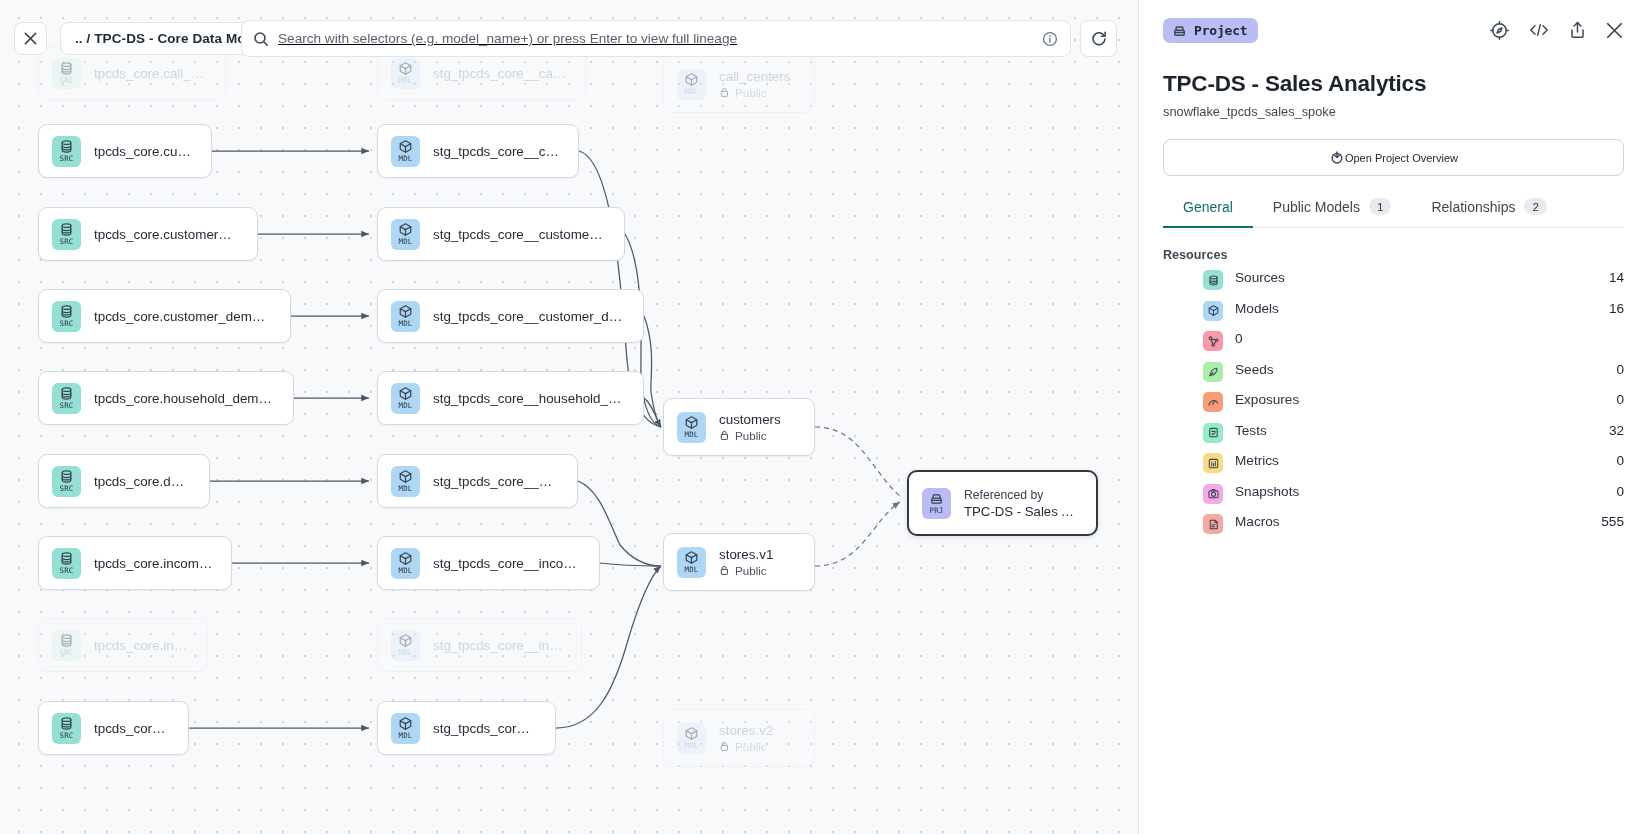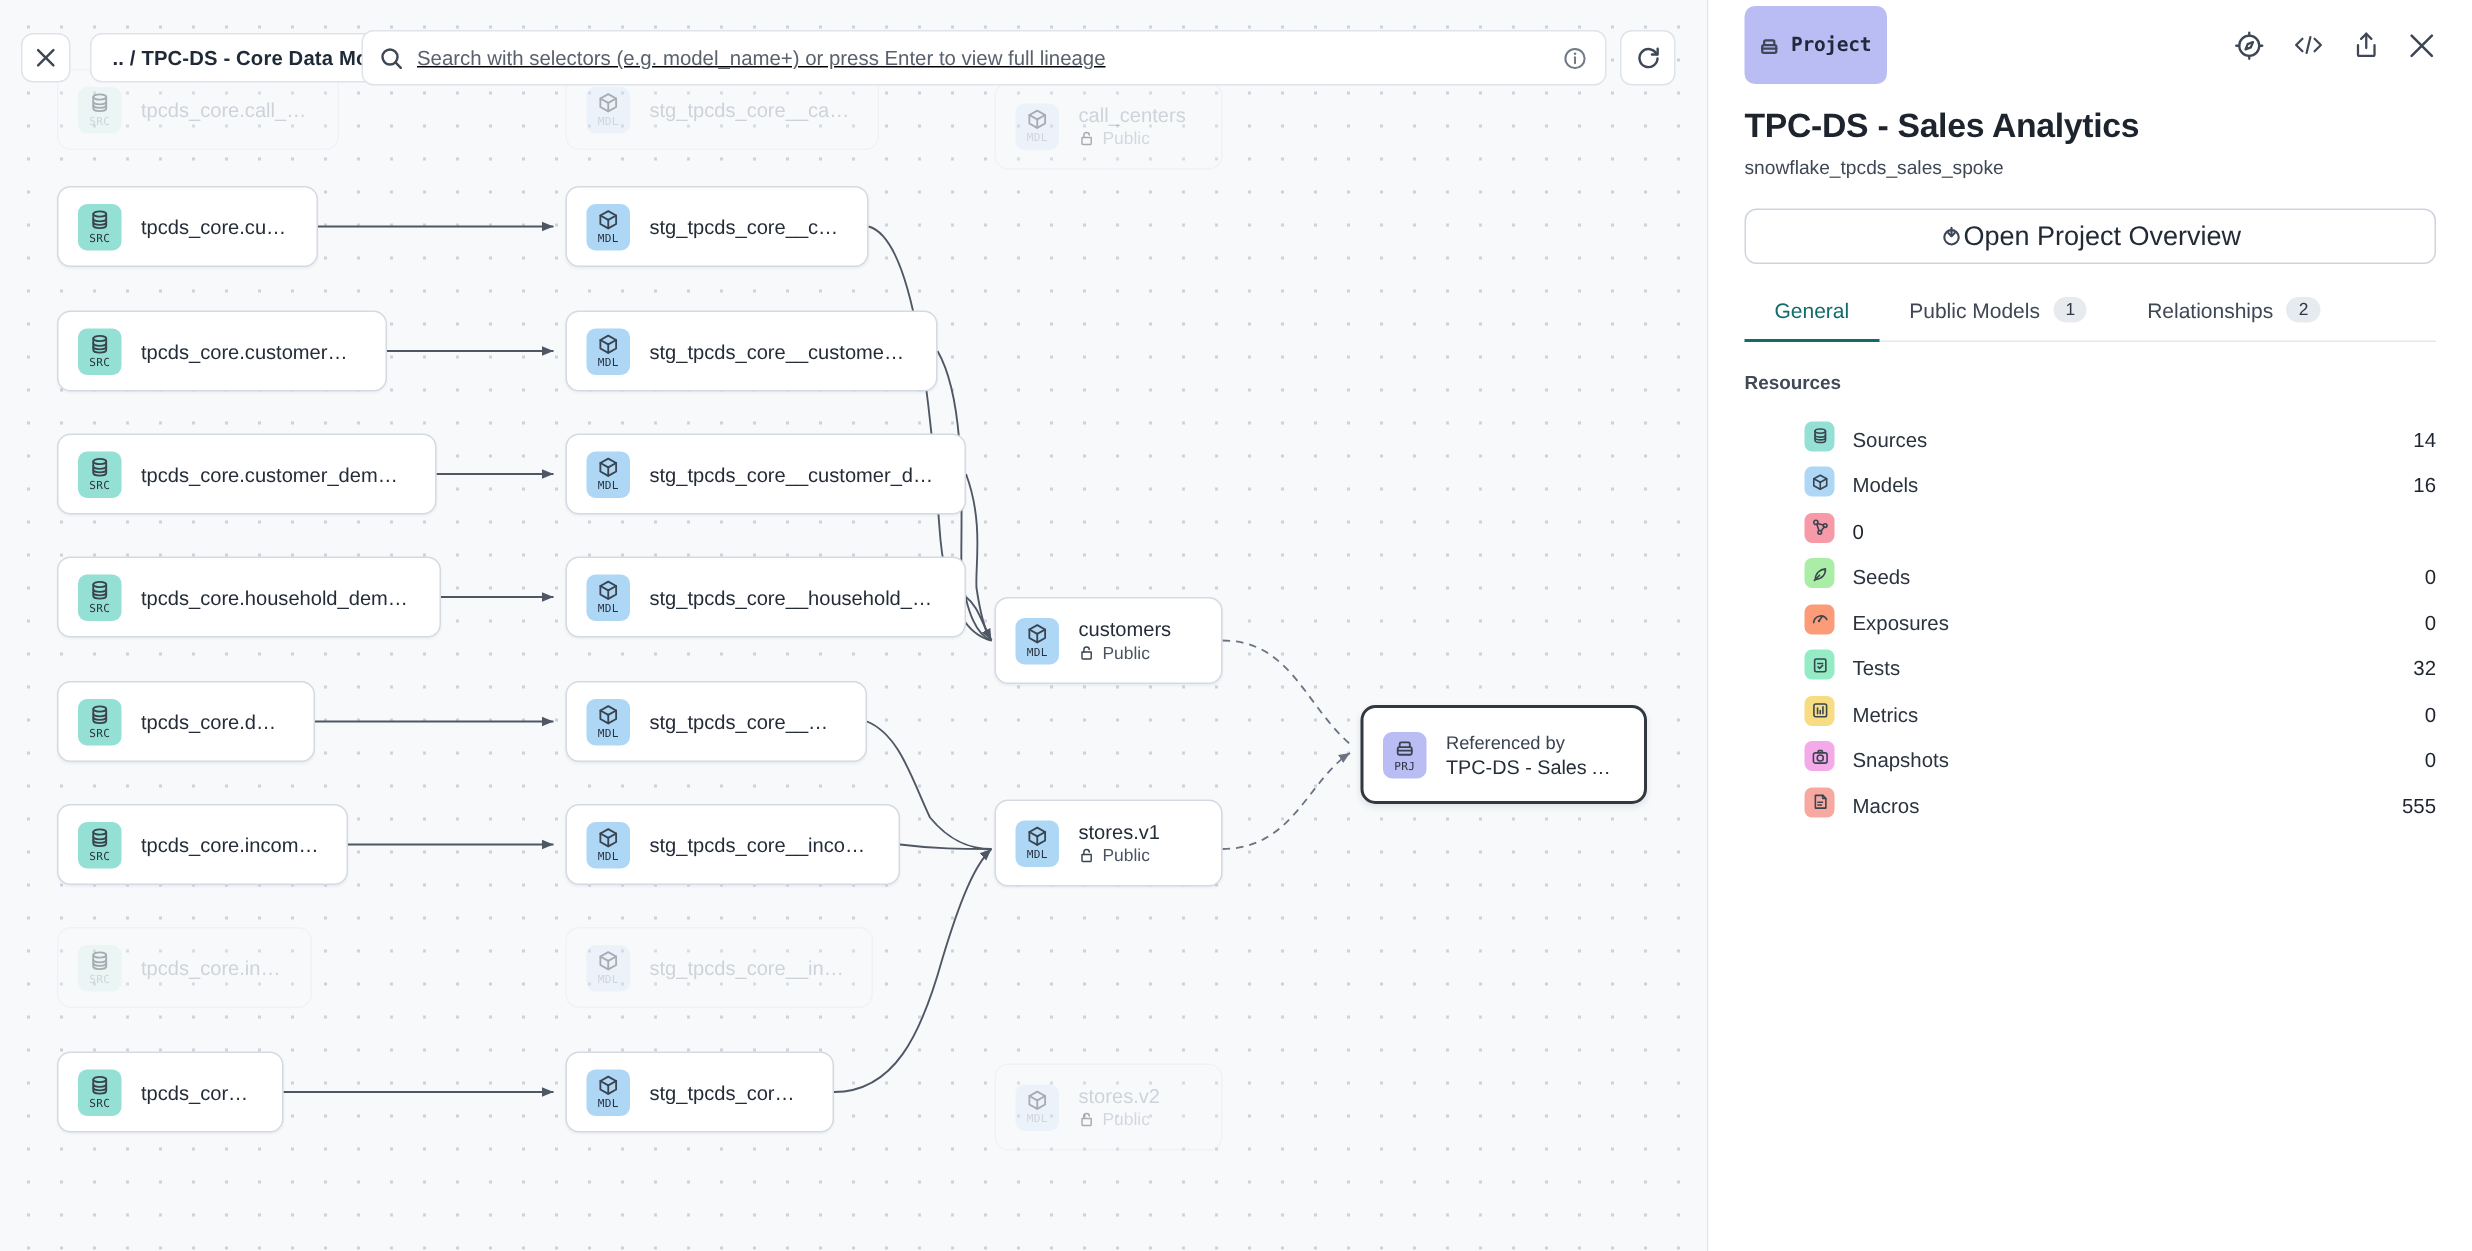--- a/index.html
+++ b/index.html
@@ -126,21 +126,21 @@
   .node.ref .nm { font-size: 13.2px; }
   .node.ref .lead { font-size: 12.2px; color: #39424f; }
 
   
   .side {
     width: 509px; height: 834px; background: #fff;
     padding: 0 24px;
     position: relative;
   }
   .side-top {
-    display: flex; justify-content: space-between;
+    display: flex; align-items: center; justify-content: space-between;
     height: 56px; padding-top: 4px;
   }
   .chip {
     display: inline-flex; align-items: center; gap: 7px;
     background: #b9bdf4; color: #21283a;
     border-radius: 7px; padding: 5px 11px 5px 9px;
     font-size: 13px; font-weight: 600;
     font-family: "DejaVu Sans Mono", monospace;
     letter-spacing: -.2px;
   }
@@ -148,21 +148,21 @@
   .side-acts .act { cursor: pointer; display: flex; align-items: center; }
   .side-title {
     margin-top: 15px; font-size: 22.5px; font-weight: 700; color: #1d242e;
     letter-spacing: -.2px;
   }
   .side-sub { margin-top: 7px; font-size: 12.8px; color: #3f4854; }
   .overview-btn {
     margin-top: 20px; width: 100%; height: 37px;
     border: 1px solid #ced4dd; border-radius: 8px; background: #fff;
     display: flex; align-items: center; justify-content: center; gap: 0;
-    font-size: 18px; color: #212a35; cursor: pointer;
+    font-size: 11px; color: #212a35; cursor: pointer;
   }
   .tabs {
     margin-top: 22px; display: flex; align-items: flex-end; gap: 0;
     border-bottom: 1px solid #e4e8ee;
   }
   .tab {
     display: flex; align-items: center; gap: 9px;
     padding: 0 20px 11px 20px;
     font-size: 14px; color: #3e4753; cursor: pointer;
     border-bottom: 2.5px solid transparent; margin-bottom: -1px;
@@ -170,21 +170,21 @@
   .tab.active { color: #126b6b; font-weight: 400; border-bottom-color: #126b6b; justify-content: flex-end; }
   .tab .cnt {
     background: #e7eaee; color: #2f3945; border-radius: 10px;
     font-size: 11.6px; padding: 2px 8px; min-width: 21px; text-align: center;
   }
   .sec-label {
     margin-top: 20px; font-size: 12.6px; font-weight: 700; color: #404a57;
   }
   .res-list { margin-top: 8px; }
   .res-row {
-    display: flex; align-items: flex-end; height: 30.5px; cursor: pointer; padding-left: 40px;
+    display: flex; align-items: flex-start; height: 30.5px; cursor: pointer; padding-left: 40px;
   }
   .res-ico {
     width: 20px; height: 20px; border-radius: 5px; flex: 0 0 auto;
     display: flex; align-items: center; justify-content: center; margin-right: 12px;
   }
   .res-name { flex: 1; font-size: 13.6px; color: #2a333f; }
   .res-cnt { font-size: 13.6px; color: #1d242e; }
   .ri { stroke: #3a4350; stroke-width: 1.3; fill: none;
         stroke-linecap: round; stroke-linejoin: round; }
 </style>

